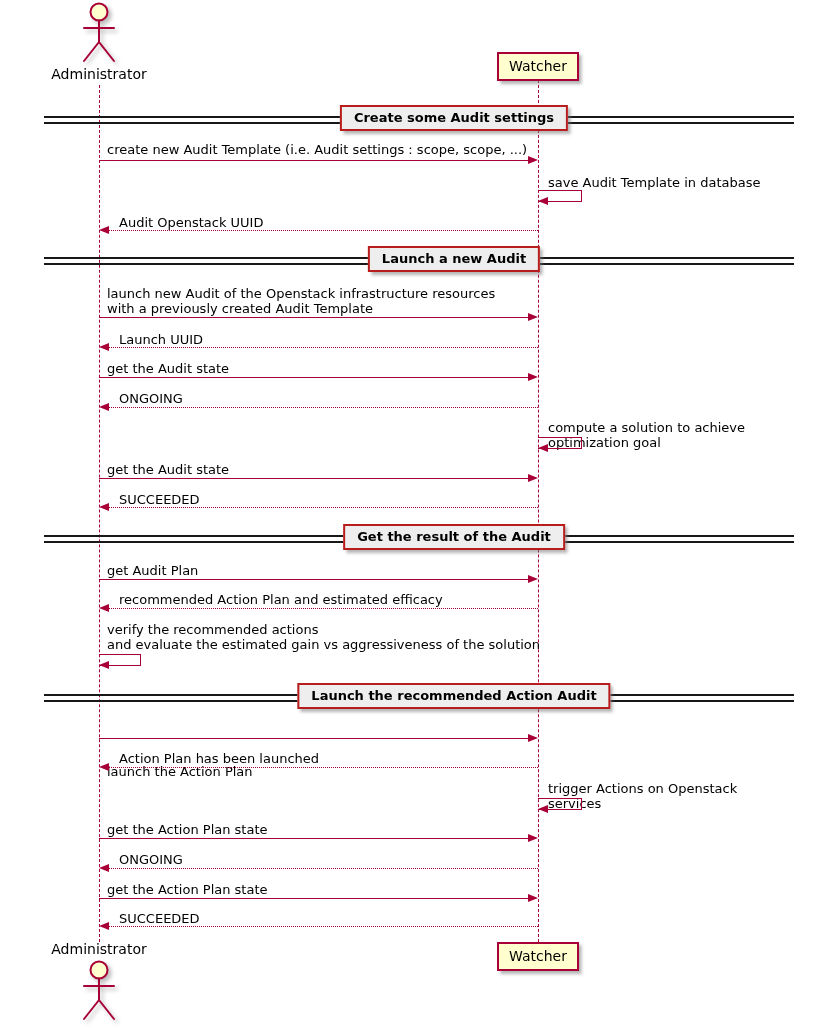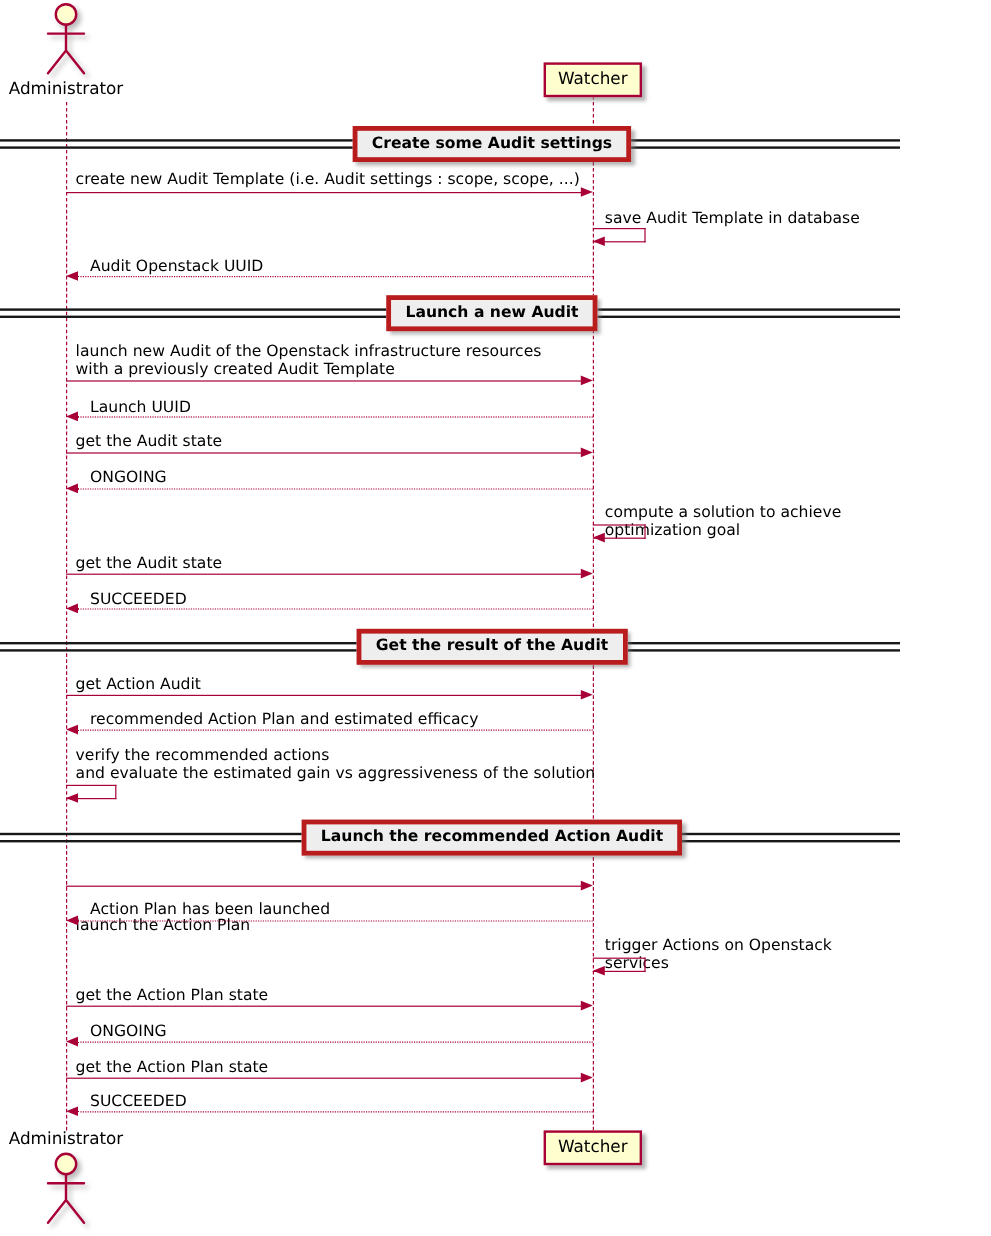--- a/index.html
+++ b/index.html
@@ -3,35 +3,35 @@
 <meta charset="utf-8">
 <style>
   :root{
     --accent:#A80036;
     --pfill:#FEFECE;
     --dfill:#EEEEEE;
     --ink:#000000;
   }
   html,body{margin:0;padding:0;background:#ffffff;}
   body{font-family:"DejaVu Sans","Liberation Sans",sans-serif;color:var(--ink);}
-  #diagram{position:relative;width:750px;height:1030px;background:#ffffff;overflow:hidden;}
+  #diagram{position:relative;width:750px;height:1030px;background:#ffffff;overflow:hidden;margin-left:44px;}
 
   .lifeline{position:absolute;width:0;border-left:1px dashed var(--accent);z-index:0;}
 
   .actor-label{position:absolute;transform:translateX(-50%);font-size:14px;line-height:15px;white-space:nowrap;z-index:3;}
   .actor-figure{position:absolute;z-index:3;filter:drop-shadow(3px 3px 2px rgba(150,150,150,0.65));}
 
   .pbox{position:absolute;transform:translateX(-50%);background:var(--pfill);border:2px solid var(--accent);
         padding:4px 10px;font-size:14px;line-height:17px;white-space:nowrap;
         box-shadow:3px 3px 3px rgba(130,130,130,0.6);z-index:3;}
 
   .divider-lines{position:absolute;left:0;width:826px;height:8px;box-sizing:border-box;
         border-top:2px solid #181818;border-bottom:2px solid #181818;z-index:1;}
   .divider-box{position:absolute;left:410px;transform:translateX(-50%);background:var(--dfill);
-        border:4px solid #b91c1c;padding:2px 12px;font-size:13px;font-weight:bold;line-height:18px;
+        border:2px solid #b91c1c;padding:2px 12px;font-size:13px;font-weight:bold;line-height:18px;
         white-space:nowrap;box-shadow:3px 3px 3px rgba(120,120,120,0.55);z-index:2;}
 
   .lbl{position:absolute;font-size:13px;line-height:15px;white-space:pre-line;z-index:2;}
   .line-solid{position:absolute;height:0;border-top:1px solid var(--accent);z-index:2;}
   .line-dotted{position:absolute;height:0;border-top:1px dotted var(--accent);z-index:2;}
   .arr-r{position:absolute;width:0;height:0;border-top:4px solid transparent;border-bottom:4px solid transparent;
          border-left:10px solid var(--accent);z-index:2;}
   .arr-l{position:absolute;width:0;height:0;border-top:4px solid transparent;border-bottom:4px solid transparent;
          border-right:10px solid var(--accent);z-index:2;}
   .self-loop{position:absolute;box-sizing:border-box;height:12px;border:1px solid var(--accent);border-left:none;z-index:2;}
@@ -122,21 +122,21 @@
     <div class="line-dotted" style="left:64px;top:507px;width:430px"></div>
     <div class="arr-l" style="left:55px;top:503px"></div>
   </div>
 
   <div>
     <div class="divider-lines" style="top:535px"></div>
     <div class="divider-box" style="top:524px">Get the result of the Audit</div>
   </div>
 
   <div>
-    <span class="lbl" style="left:63px;top:563px">get Action Audit</span>
+    <span class="lbl" style="left:63px;top:563px">get Audit Plan</span>
     <div class="line-solid" style="left:55px;top:579px;width:430px"></div>
     <div class="arr-r" style="left:484px;top:575px"></div>
   </div>
 
   <div>
     <span class="lbl" style="left:75px;top:592px">recommended Action Plan and estimated efficacy</span>
     <div class="line-dotted" style="left:64px;top:608px;width:430px"></div>
     <div class="arr-l" style="left:55px;top:604px"></div>
   </div>
 

